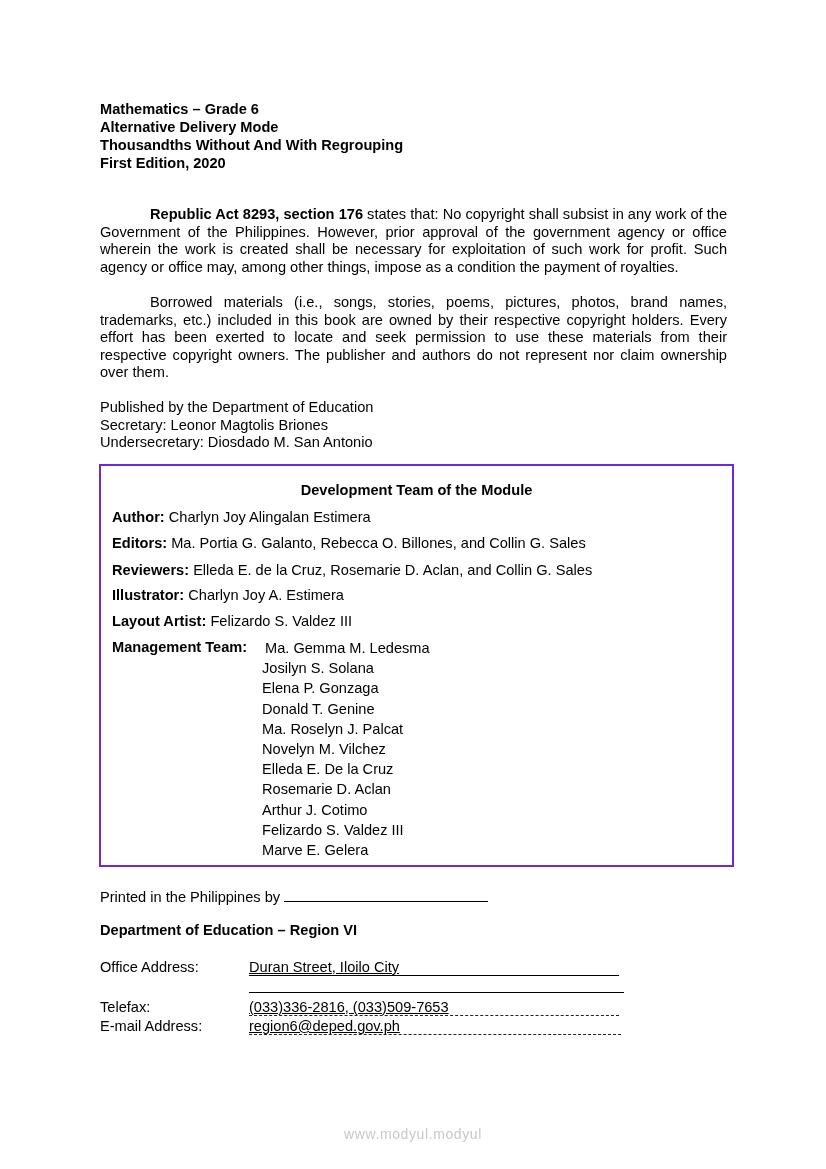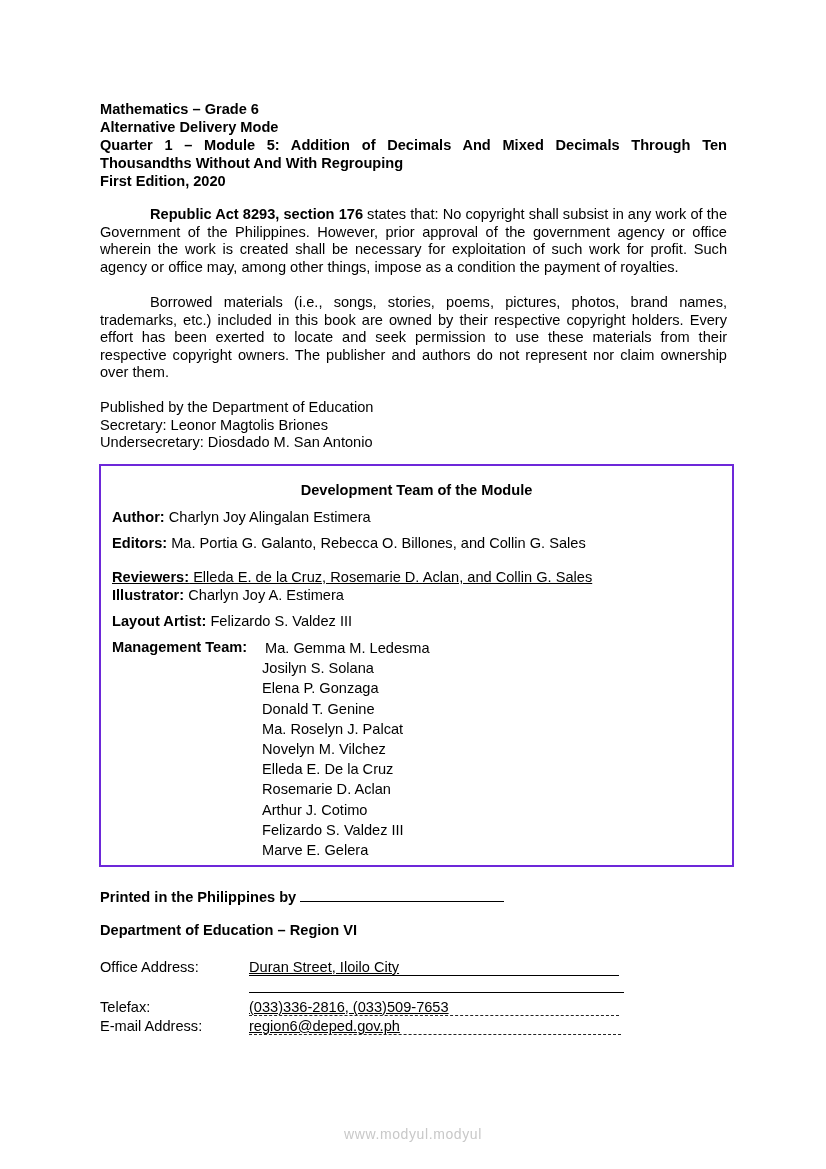--- a/index.html
+++ b/index.html
@@ -68,21 +68,21 @@
   .mgmt-list {
     position: absolute;
     left: 161px;
     top: 192px;
     line-height: 20.2px;
   }
   .mgmt-list div { white-space: nowrap; }
   .printed {
     left: 100px;
     top: 887px;
-    font-weight: bold;
+    font-weight: normal;
   }
   .printed .blank {
     display: inline-block;
     width: 204px;
     border-bottom: 1.5px solid #000;
     height: 14px;
     vertical-align: baseline;
     margin-left: 4px;
   }
   .region {
@@ -112,21 +112,20 @@
     font-size: 14px;
     letter-spacing: 0.6px;
   }
 </style>
 </head>
 <body>
 
 <div class="abs title-block">
   <div>Mathematics – Grade 6</div>
   <div>Alternative Delivery Mode</div>
-  <div class="justify-line">Quarter 1 – Module 5: Addition of Decimals And Mixed Decimals Through Ten</div>
   <div>Thousandths Without And With Regrouping</div>
   <div>First Edition, 2020</div>
 </div>
 
 <div class="abs para" style="top:206px;"><span class="indent"></span><span class="bold">Republic Act 8293, section 176</span><span> states that: No copyright shall subsist in any work of the Government of the Philippines. However, prior approval of the government agency or office wherein the work is created shall be necessary for exploitation of such work for profit. Such agency or office may, among other things, impose as a condition the payment of royalties.</span></div>
 
 <div class="abs para" style="top:294px;"><span class="indent"></span><span>Borrowed materials (i.e., songs, stories, poems, pictures, photos, brand names, trademarks, etc.) included in this book are owned by their respective copyright holders. Every effort has been exerted to locate and seek permission to use these materials from their respective copyright owners. The publisher and authors do not represent nor claim ownership over them.</span></div>
 
 <div class="abs pub">
   <div>Published by the Department of Education</div>
@@ -136,21 +135,21 @@
 
 <div class="abs team-box">
   <div class="team-title">Development Team of the Module</div>
 
   <div class="team-row" style="top:43px;">
     <span class="bold">Author:</span><span> Charlyn Joy Alingalan Estimera</span>
   </div>
   <div class="team-row" style="top:69px;">
     <span class="bold">Editors:</span><span> Ma. Portia G. Galanto, Rebecca O. Billones, and Collin G. Sales</span>
   </div>
-  <div class="team-row" style="top:103px;text-decoration:underline;">
+  <div class="team-row" style="top:96px;">
     <span class="bold">Reviewers:</span><span> Elleda E. de la Cruz, Rosemarie D. Aclan, and Collin G. Sales</span>
   </div>
   <div class="team-row" style="top:121px;">
     <span class="bold">Illustrator:</span><span> Charlyn Joy A. Estimera</span>
   </div>
   <div class="team-row" style="top:147px;">
     <span class="bold">Layout Artist:</span><span> Felizardo S. Valdez III</span>
   </div>
   <div class="team-row" style="top:173px;text-align:right;">
     <span class="bold">Management Team:</span>

